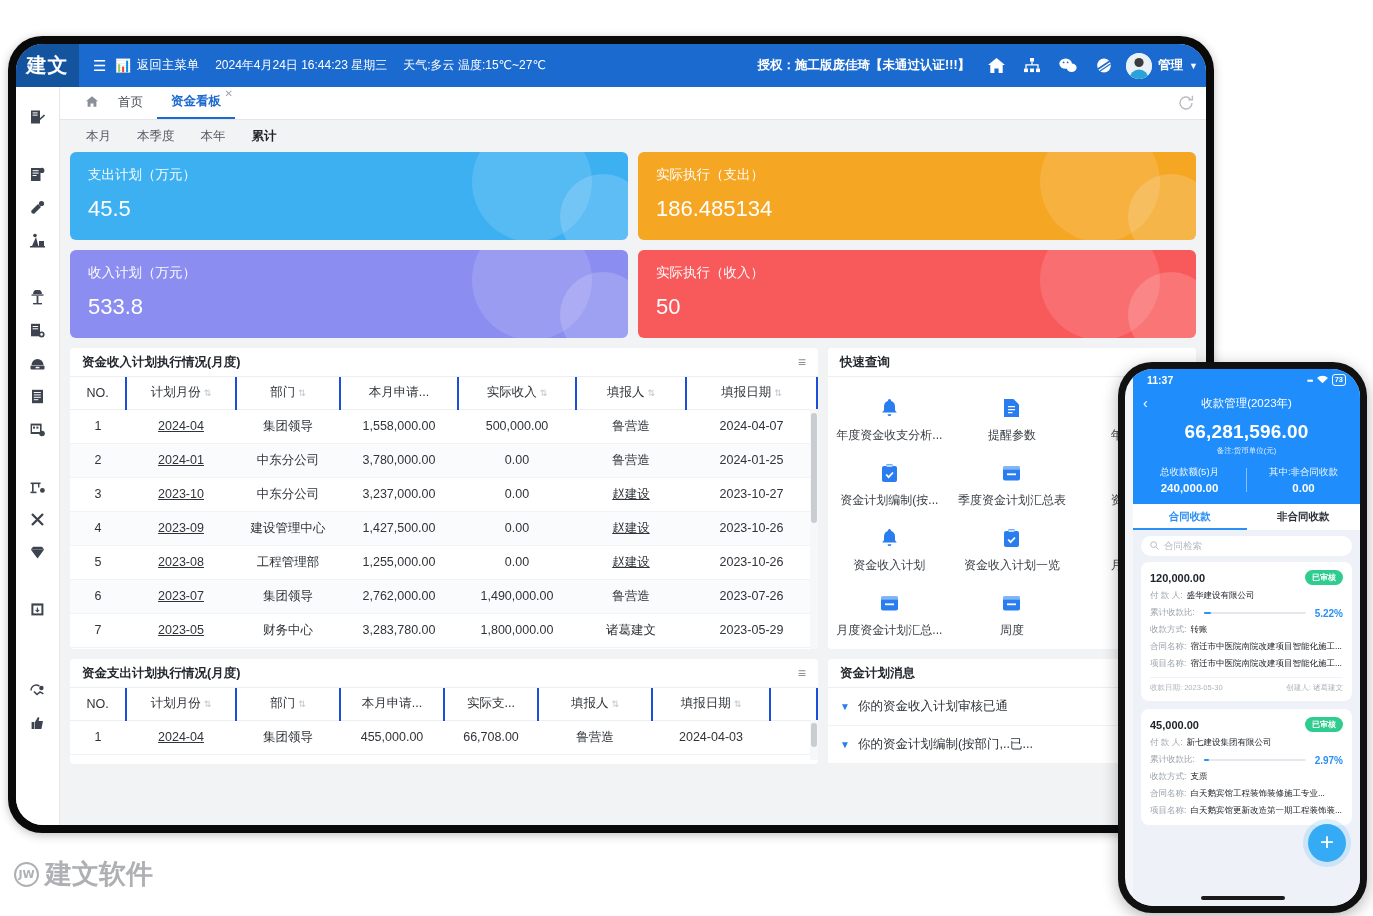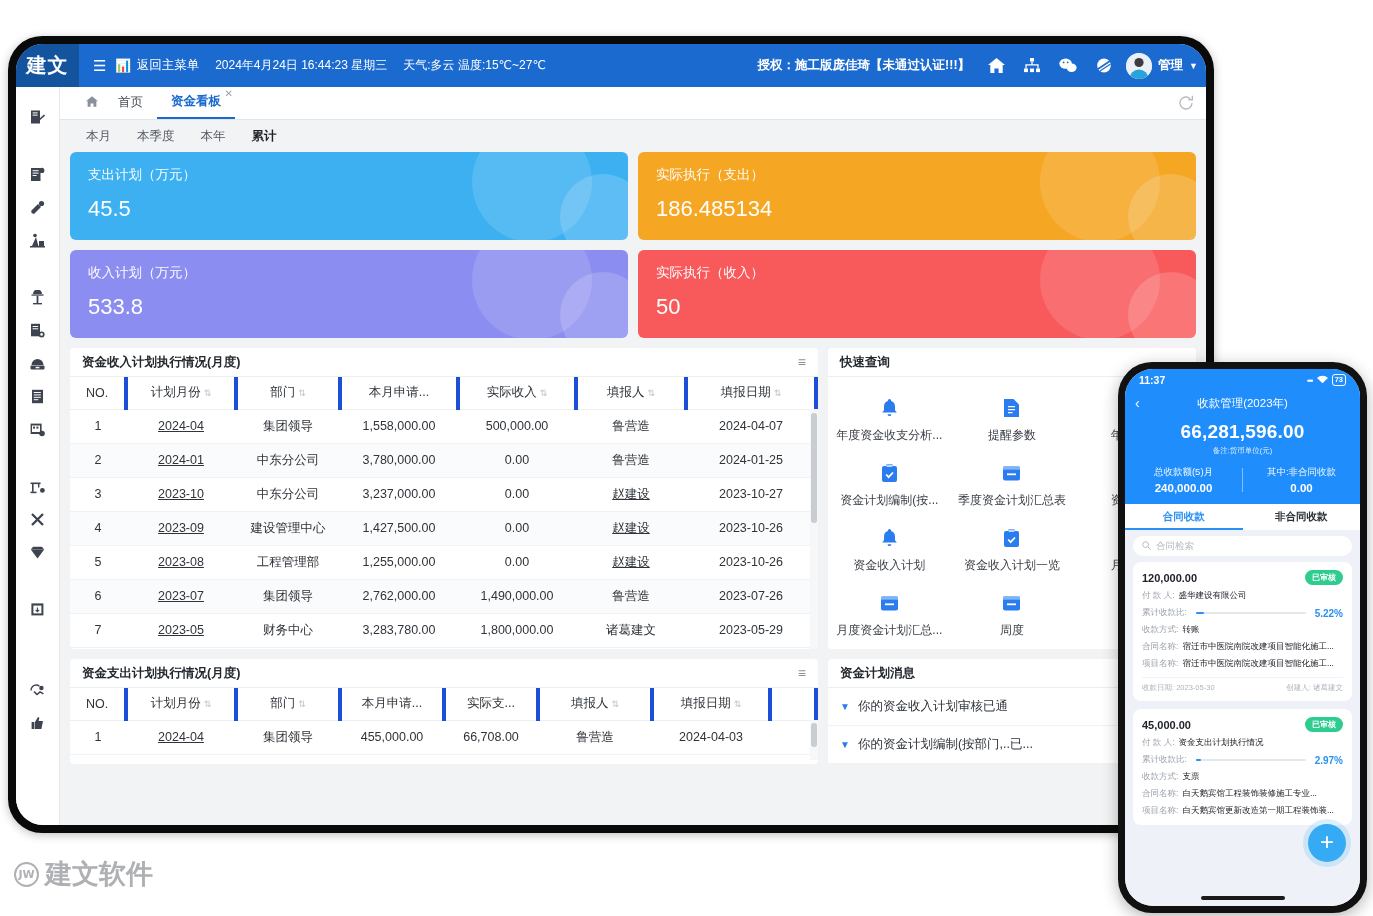--- a/index.html
+++ b/index.html
@@ -118,21 +118,21 @@
     height: 29px; display:flex; align-items:center; justify-content:space-between;
     padding: 0 12px; font-size: 12.5px; font-weight: 700; color:#24292f;
     border-bottom: 1px solid #eceef0;
   }
   .panel-head .menu { color:#8a9099; font-size: 14px; line-height:1; }
 
   
   table.grid { width: 100%; border-collapse: collapse; table-layout: fixed; }
   table.grid th {
     font-size: 12.5px; font-weight: 400; color:#2f343a; height: 32px;
-    border-right: 4px solid #1d4ed8; border-bottom: 1px solid #eceef0;
+    border-right: 2px solid #1d4ed8; border-bottom: 1px solid #eceef0;
     text-align:center; white-space:nowrap; overflow:hidden;
   }
   table.grid th .sortic { color:#c0c4c9; font-size:9px; margin-left:3px; }
   table.grid td {
     font-size: 12.5px; color:#2f343a; height: 34px;
     border-bottom: 1px solid #f1f2f4; white-space:nowrap; overflow:hidden;
     padding: 0 10px;
   }
   td.c { text-align:center; } td.r { text-align:center;margin-top:27px; }
   .lnk { text-decoration: underline; color:#2f343a; }
@@ -156,21 +156,21 @@
 
   
   .phone {
     position: absolute; left: 1118px; top: 362px;
     width: 249px; height: 551px;
     background:#111; border-radius: 34px; padding: 7px;
     box-shadow: 0 4px 16px rgba(0,0,0,.3);
     z-index: 10;
   }
   .pscreen { width:100%; height:100%; border-radius:28px; overflow:hidden; background:#f4f6fa; position:relative;
-             display:flex; flex-direction:column; }
+             display:flex; flex-direction:column;padding-left:8px; }
   .pstatus {
     height: 22px; background:#1f8dfb; color:#fff; display:flex; align-items:center;
     justify-content:space-between; padding: 0 14px; font-size: 10.5px; font-weight:700;
   }
   .pstatus .right { display:flex; align-items:center; gap:4px; }
   .batt { border:1px solid #fff; border-radius:3px; padding:0 2px; font-size:7.5px; line-height:10px; font-weight:700;}
   .phead {
     background:#1f8dfb; color:#fff; padding: 2px 0 0;
   }
   .phead .ptitle { text-align:center; font-size:11.5px; font-weight:400; position:relative; height:20px; line-height:20px;}
@@ -843,21 +843,21 @@
           </div>
         </div>
 
         <div class="pcard">
           <div class="pc-top">
             <span class="pc-amt">45,000.00</span>
             <span class="badge">已审核</span>
           </div>
           <div class="pc-row">
             <span class="k">付 款 人:</span>
-            <span class="v">资金支出计划执行情况</span>
+            <span class="v">新七建设集团有限公司</span>
           </div>
           <div class="pc-row">
             <span class="k">累计收款比:</span>
             <span class="pbar">
                 <i style="width:5%"></i>
               </span>
             <span class="pct">2.97%</span>
           </div>
           <div class="pc-row">
             <span class="k">收款方式:</span>

